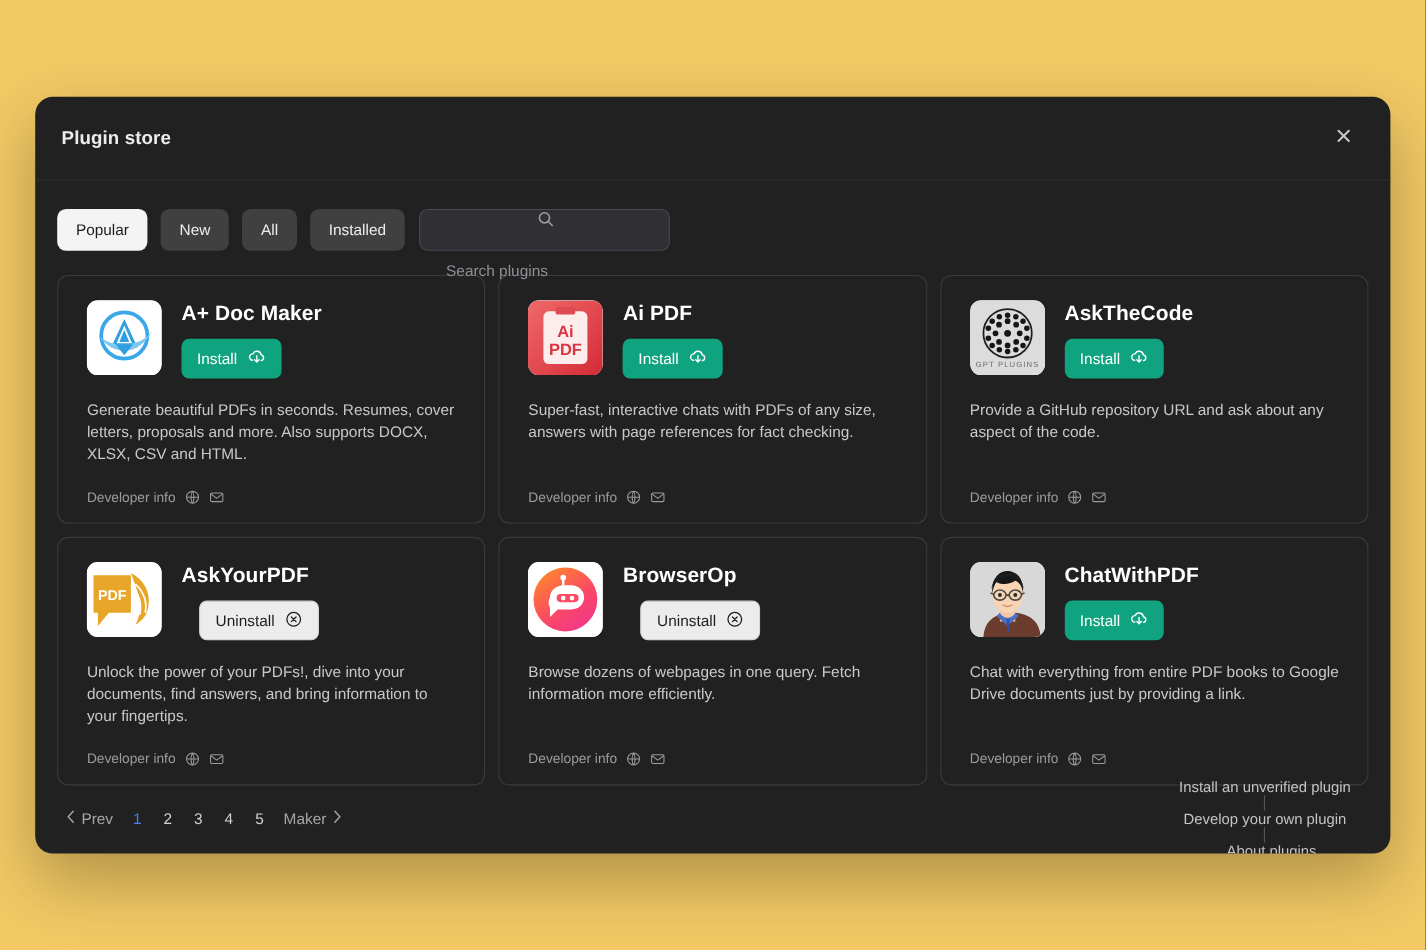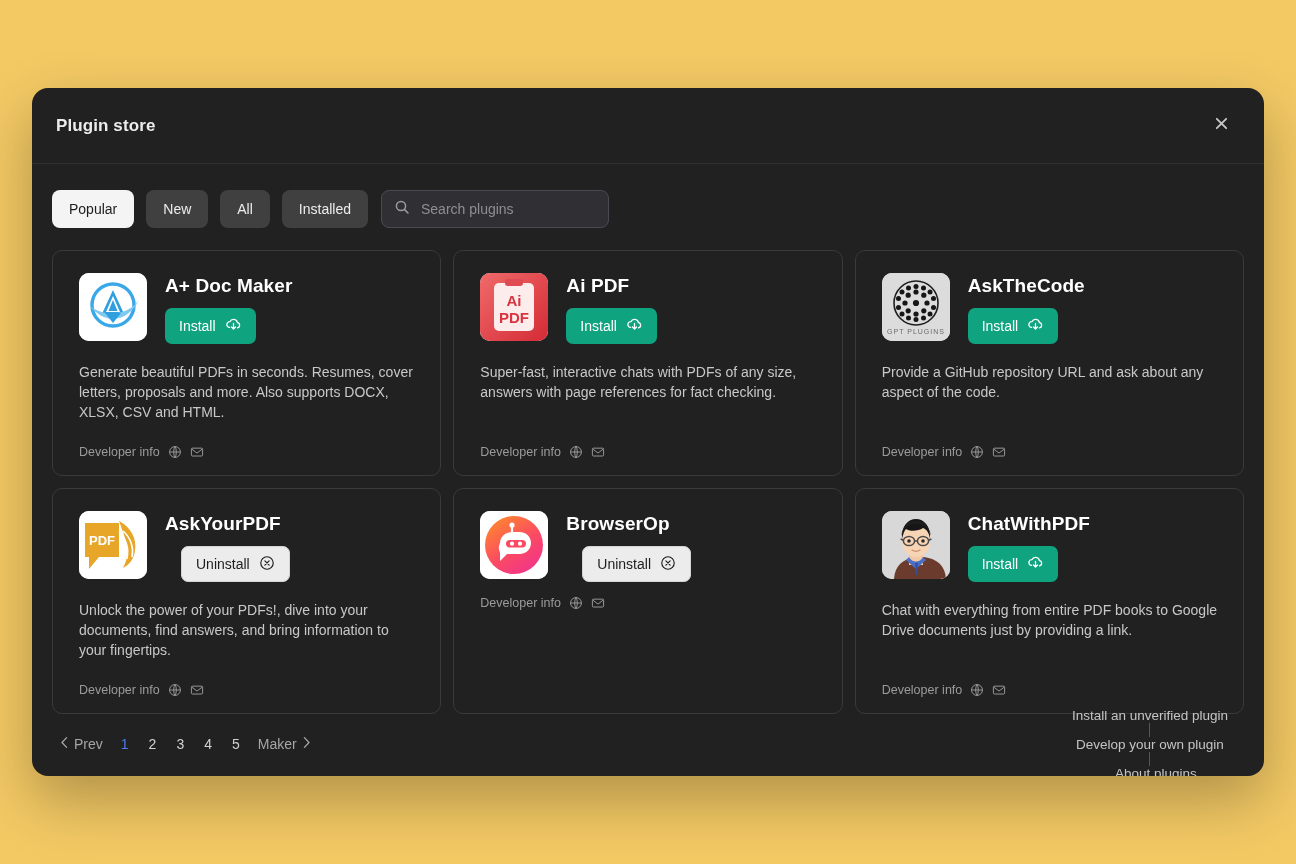--- a/index.html
+++ b/index.html
@@ -88,21 +88,22 @@
     position: relative;
     width: 228px;
     height: 38px;
     border-radius: 8px;
     background: #2f2f34;
     border: 1px solid #4a4a52;
     display: flex;
     align-items: center;
     padding: 0 10px 0 12px;
     margin-left: 1px;
-    gap: 11px;
+    gap: 26px;
+    flex-direction: column;
   }
   .search-input {
     flex: 1;
     background: transparent;
     border: none;
     outline: none;
     color: #ececec;
     font-size: 14px;
     font-family: "Liberation Sans", sans-serif;
   }
@@ -519,20 +520,21 @@
             <span>Uninstall</span>
             <span>
               <svg width="16" height="16" viewBox="0 0 18 18" fill="none" stroke="#1d1d1d" stroke-width="1.3" stroke-linecap="round">
                 <circle cx="9" cy="9" r="7"></circle>
                   <path d="M6.6 6.6 11.4 11.4M11.4 6.6 6.6 11.4"></path>
               </svg>
             </span>
           </button>
         </div>
       </div>
+      <div class="card-desc">Browse dozens of webpages in one query. Fetch information more efficiently.</div>
       <div class="dev-info">
         <span class="dev-label">Developer info</span>
         <span class="dev-icon">
           <svg width="14" height="14" viewBox="0 0 16 16" fill="none" stroke="currentColor" stroke-width="1.1">
             <circle cx="8" cy="8" r="6.2"></circle>
               <path d="M1.8 8h12.4M8 1.8c2 2.2 2 10.2 0 12.4M8 1.8C6 4 6 12 8 14.2"></path>
           </svg>
         </span>
         <span class="dev-icon">
           <svg width="14" height="14" viewBox="0 0 16 16" fill="none" stroke="currentColor" stroke-width="1.1" stroke-linejoin="round">

